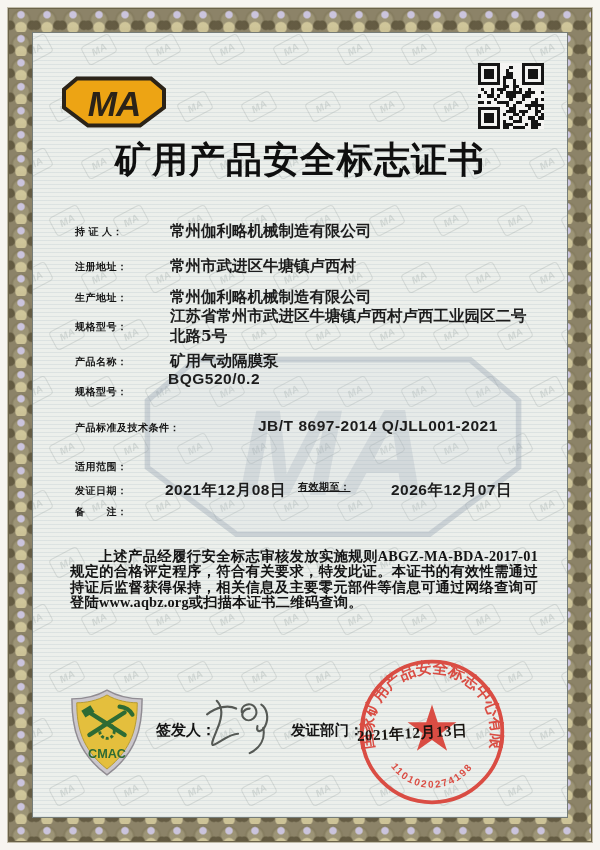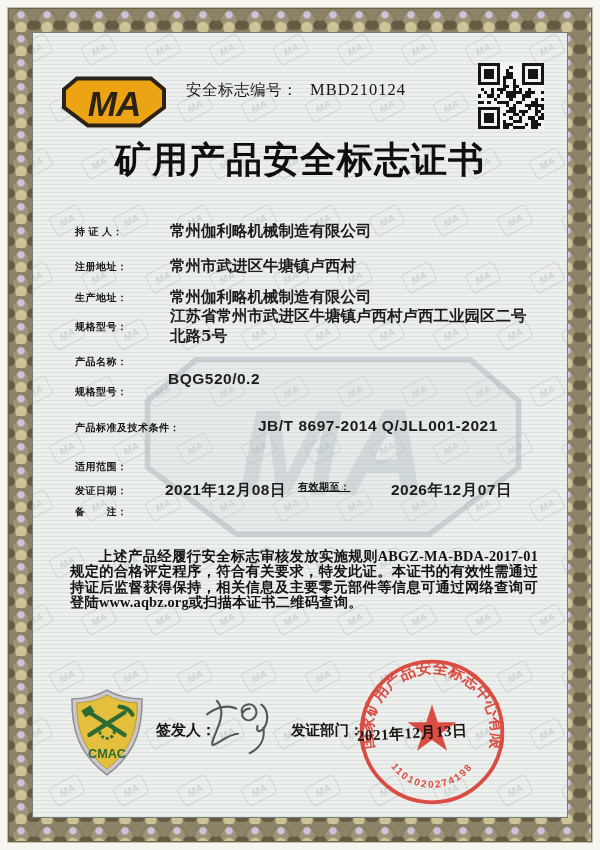--- a/index.html
+++ b/index.html
@@ -200,23 +200,20 @@
       <polygon points="30,5 178,5 204,27 204,63 156,99 52,99 4,63 4,27" fill="rgba(196,206,216,0.30)" stroke="rgba(150,162,176,0.75)" stroke-width="3"></polygon>
       <text x="104" y="78" text-anchor="middle" font-size="66" font-weight="900" font-style="italic" font-family="Liberation Sans, sans-serif" fill="rgba(158,170,184,0.55)">MA</text>
     </svg>
   </div>
 
   <svg class="ma-logo" width="104" height="52" viewBox="0 0 208 104">
     <polygon points="30,5 178,5 204,27 204,63 156,99 52,99 4,63 4,27" fill="#eda414" stroke="#2b2318" stroke-width="8"></polygon>
     <text x="104" y="80" text-anchor="middle" font-size="70" font-weight="900" font-style="italic" font-family="Liberation Sans, sans-serif" fill="#2b2318" letter-spacing="-2">MA</text>
   </svg>
 
-  <div class="cert-no">
-    <span>安全标志编号：</span><span class="num">MBD210124</span>
-  </div>
 
   <svg id="qr" class="qr" width="66" height="66" viewBox="0 0 21 21" shape-rendering="crispEdges">
       <rect x="0" y="0" width="21" height="21" fill="#f4f4f2"></rect>
       <rect x="10" y="1" width="1" height="1" fill="#151515"></rect>
       <rect x="9" y="2" width="1" height="1" fill="#151515"></rect>
       <rect x="9" y="3" width="1" height="1" fill="#151515"></rect>
       <rect x="10" y="3" width="1" height="1" fill="#151515"></rect>
       <rect x="8" y="4" width="1" height="1" fill="#151515"></rect>
       <rect x="9" y="4" width="1" height="1" fill="#151515"></rect>
       <rect x="10" y="4" width="1" height="1" fill="#151515"></rect>
@@ -347,20 +344,21 @@
   <div class="row r2"><span class="lbl">注册地址：</span></div>
   <div class="val val-kai v2">常州市武进区牛塘镇卢西村</div>
 
   <div class="row r3"><span class="lbl">生产地址：</span></div>
   <div class="val val-kai v3">常州伽利略机械制造有限公司</div>
 
   <div class="row r4"><span class="lbl">规格型号：</span></div>
   <div class="val val-kai v4">江苏省常州市武进区牛塘镇卢西村卢西工业园区二号北路5号</div>
 
   <div class="row r5"><span class="lbl">产品名称：</span></div>
+  <div class="val val-kai v5">矿用气动隔膜泵</div>
 
   <div class="row r6"><span class="lbl">规格型号：</span></div>
   <div class="val val-num v6">BQG520/0.2</div>
 
   <div class="row r7"><span class="lbl">产品标准及技术条件：</span></div>
   <div class="val val-num v7">JB/T 8697-2014  Q/JLL001-2021</div>
 
   <div class="row r8"><span class="lbl">适用范围：</span></div>
 
   <div class="row r9"><span class="lbl">发证日期：</span></div>

